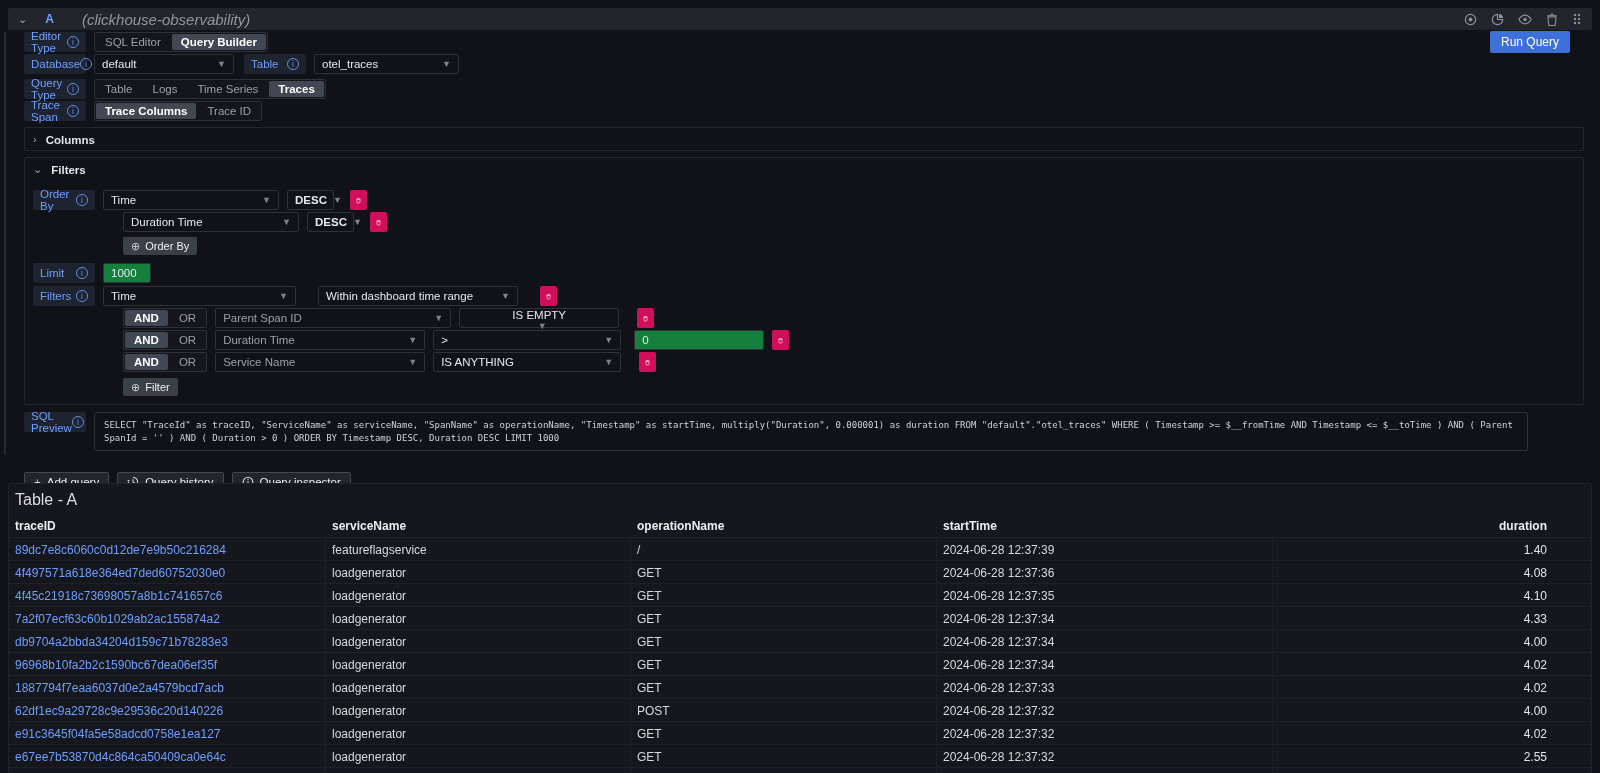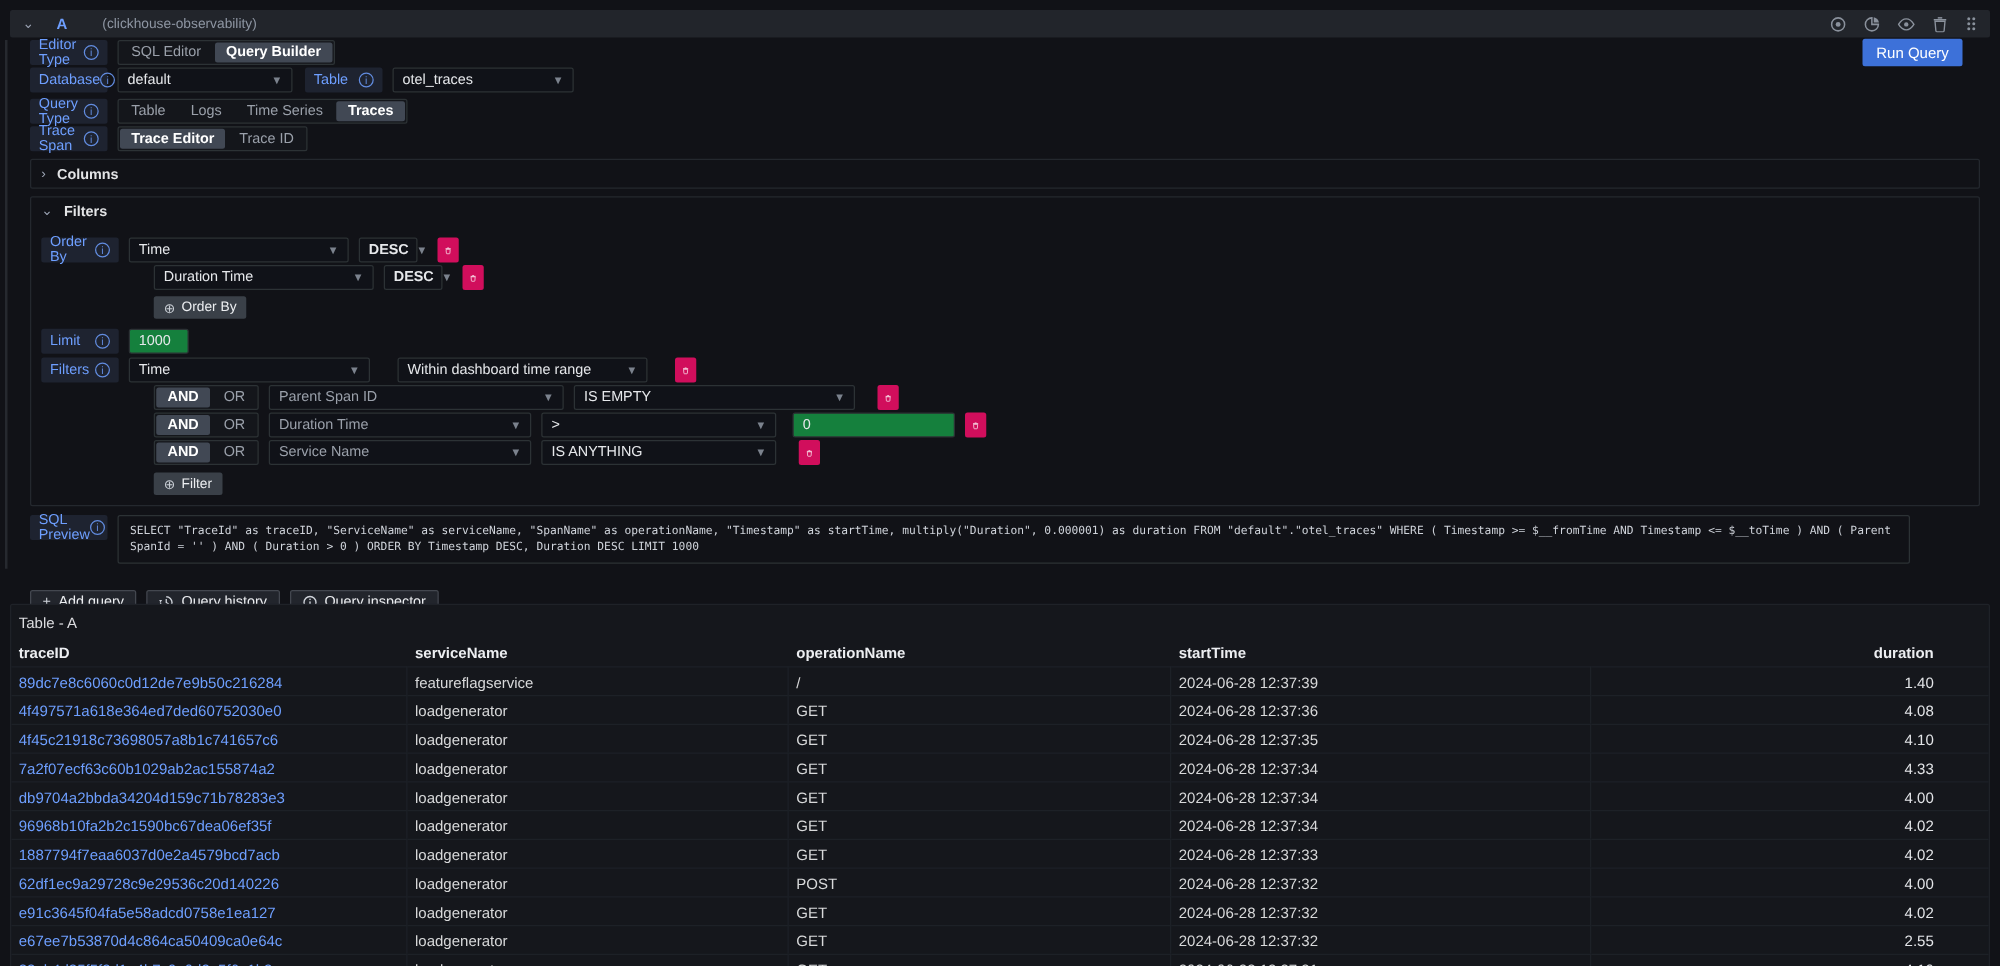--- a/index.html
+++ b/index.html
@@ -10,21 +10,21 @@
     font-family:"Liberation Sans", sans-serif; font-size:12px;
   }
   
   .qheader {
     position:absolute; left:8px; top:8px; width:1584px; height:22px;
     background:#22252b; border-radius:2px; display:flex; align-items:center;
     padding:0 10px; gap:8px;
   }
   .qheader .chev { color:#9fa7b8; font-size:11px; line-height:1; cursor:pointer; }
   .ref-id { color:#6e9fff; font-weight:700; font-size:12px; margin-left:10px; }
-  .ds-name { color:#8e96a3; font-size:11px; margin-left:20px; }
+  .ds-name { color:#8e96a3; font-style:italic; font-size:15px; margin-left:20px; }
   .qheader-icons { margin-left:auto; display:flex; align-items:center; gap:14px; color:#8a919c; }
   .qheader-icons svg { display:block; }
 
   
   .left-accent { position:absolute; left:4px; top:32px; width:2px; height:423px; background:#26292f; }
   .editor { position:absolute; left:8px; top:30px; width:1584px; padding-left:16px; }
   .run-query {
     position:absolute; right:22px; top:1px; height:22px; padding:0 11px;
     background:#3d71d9; color:#ffffff; border:none; border-radius:2px;
     font-family:inherit; font-size:12px; font-weight:500; cursor:pointer;
@@ -92,21 +92,21 @@
     background:#22252c; border:1px solid #43474f; border-radius:2px;
     color:#eceef1; font-family:inherit; font-size:11.5px; font-weight:500; cursor:pointer;
   }
   .fbtn .f-ic { color:#cfd3da; display:flex; }
 
   
   .panel {
     position:absolute; left:8px; top:483px; width:1584px; height:300px;
     background:#15171c; border:1px solid #1f2228; border-radius:2px; overflow:hidden;
   }
-  .panel-title { padding:7px 8px 5px 6px; font-size:12px; font-weight:500; color:#dcdde0; }
+  .panel-title { padding:7px 8px 5px 6px; font-size:16px; font-weight:500; color:#dcdde0; }
   .tgrid { width:100%; }
   .trow { display:grid; grid-template-columns:317px 305px 306px 336px 1fr; }
   .trow.head .cell { font-weight:700; color:#eceef1; border-top:none; }
   .cell {
     padding:5px 6px; font-size:12px; border-top:1px solid #1d2127;
     border-right:1px solid #1d2127; white-space:nowrap; overflow:hidden; height:23px;
   }
   .trow.head .cell { border-right:none; }
   .cell:last-child { border-right:none; }
   .cell.dur { text-align:right; padding-right:44px; color:#e3e5e8; }
@@ -207,21 +207,21 @@
       <div class="opt active">Traces</div>
     </div>
   </div>
 
   <div class="erow">
     <div class="inline-label">
       <span>Trace Span</span>
         <i class="info-i">i</i>
     </div>
     <div class="btn-group">
-      <div class="opt active">Trace Editor</div>
+      <div class="opt active">Trace Columns</div>
       <div class="opt">Trace ID</div>
     </div>
   </div>
 
   <div class="section-box" style="height:24px;">
     <div class="section-head">
       <span class="s-chev">›</span>
       <span class="s-title">Columns</span>
     </div>
   </div>
@@ -311,21 +311,21 @@
 
     <div class="erow indent">
       <div class="btn-group">
         <div class="opt active">AND</div>
         <div class="opt">OR</div>
       </div>
       <div class="select" style="width:236px;">
         <span style="color:#9aa0aa;">Parent Span ID</span>
           <span class="sel-chev">▼</span>
       </div>
-      <div class="select" style="width:225px;">
+      <div class="select" style="width:160px;flex-direction:column;">
         <span>IS EMPTY</span>
           <span class="sel-chev">▼</span>
       </div>
       <button class="trash-btn" style="margin-left:10px;">
         <svg width="9" height="11" viewBox="0 0 12 13">
             <path d="M2 4h8l-.7 7.6a1 1 0 0 1-1 .9H3.7a1 1 0 0 1-1-.9L2 4z" fill="none" stroke="#fff" stroke-width="1.3"></path>
             <rect x="1" y="2.2" width="10" height="1.2" fill="#fff"></rect>
             <rect x="4.2" y=".7" width="3.6" height="1.2" fill="#fff"></rect>
           </svg>
       </button>

